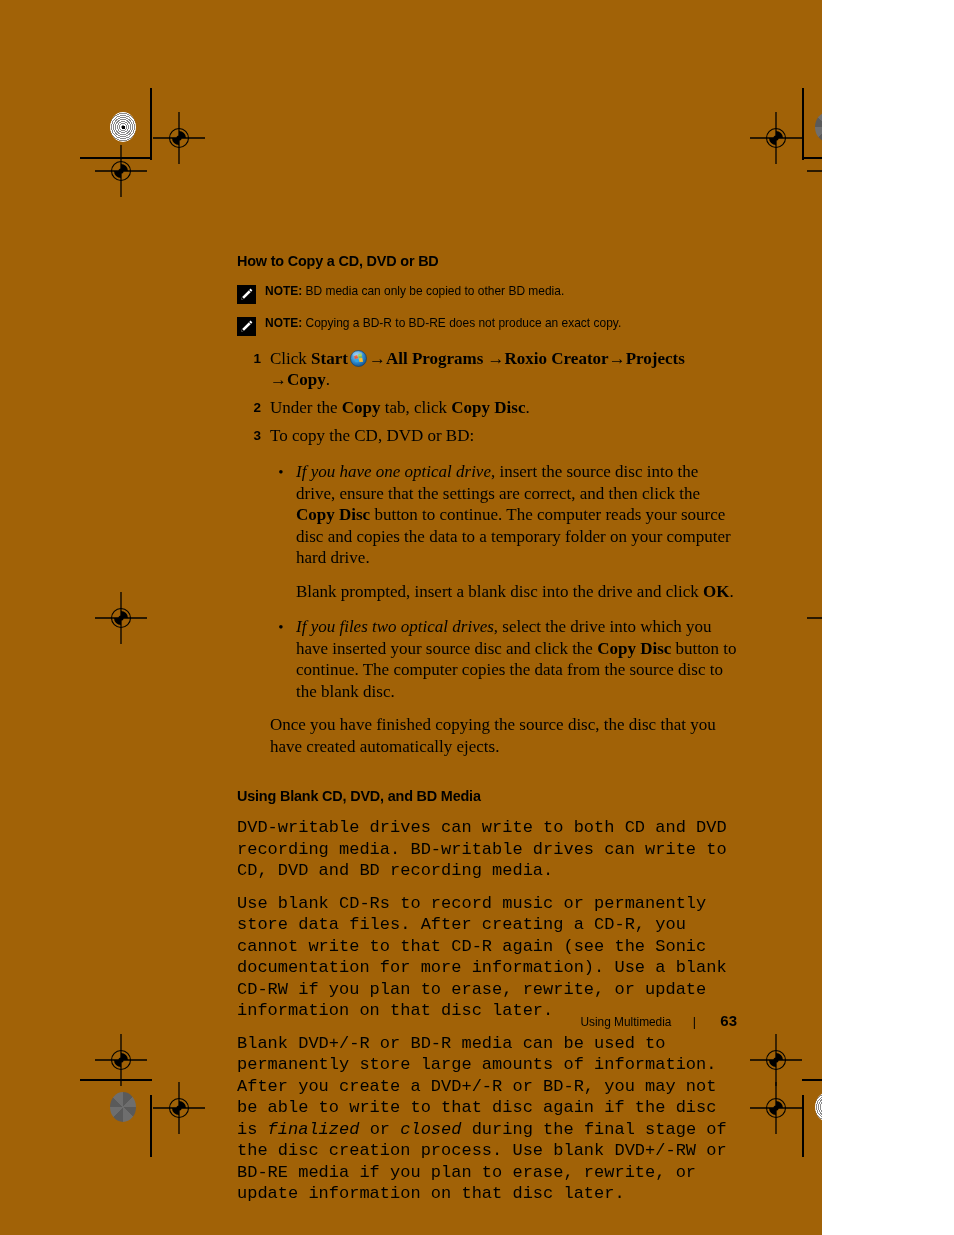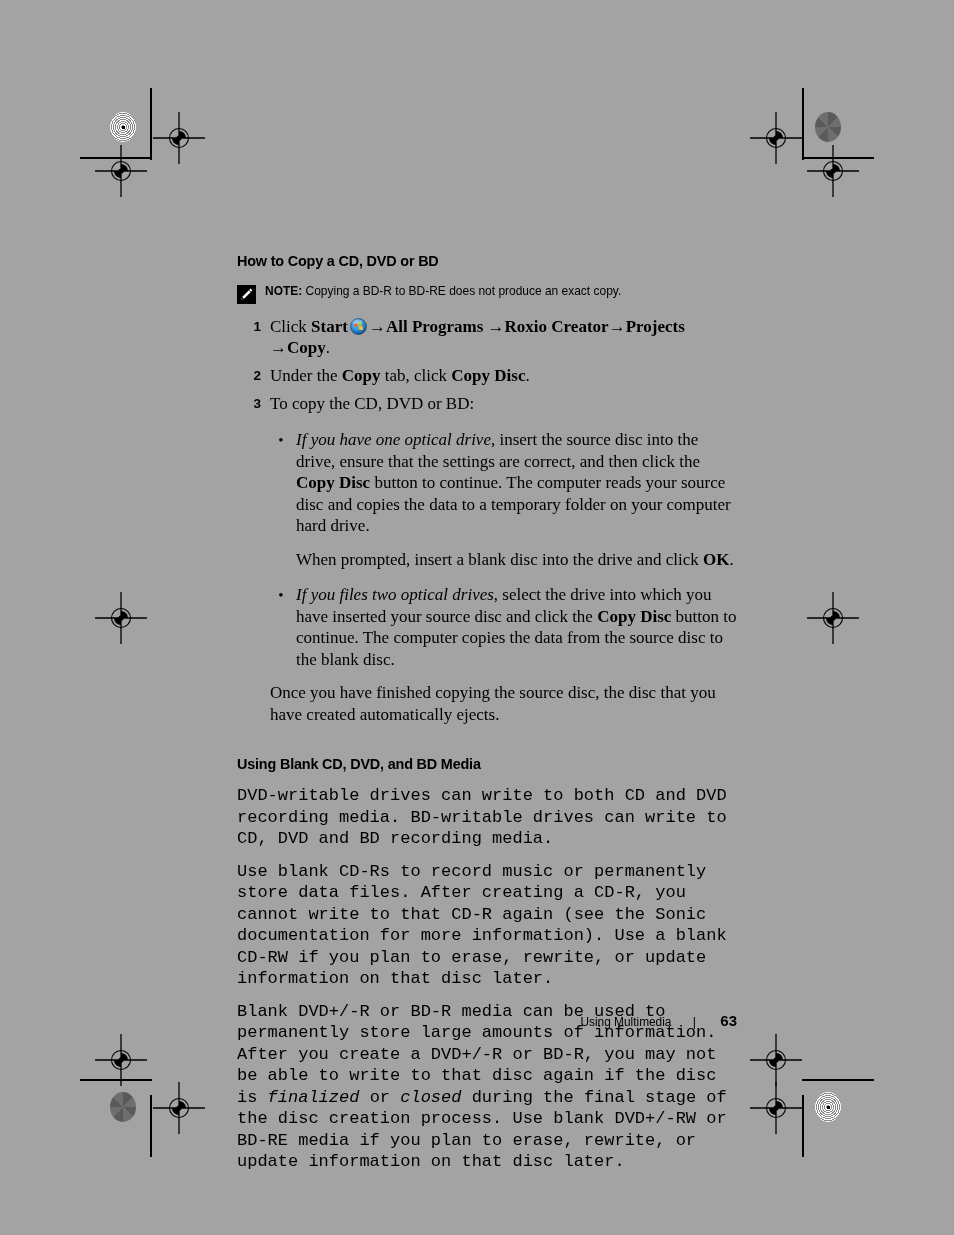--- a/index.html
+++ b/index.html
@@ -2,23 +2,23 @@
 <html><head>
 <meta charset="utf-8">
 <style>
   html, body {
     margin: 0;
     padding: 0;
     background: #ffffff;
   }
   .page {
     position: relative;
-    width: 954px;
+    width: 822px;
     height: 1235px;
-    background: #a3a3a3;
+    background: #a16207;
     overflow: hidden;
     font-family: "Liberation Serif", serif;
     color: #000000;
   }
 
   
   .mark-line {
     position: absolute;
     background: #000;
   }
@@ -337,20 +337,34 @@
     </svg>
   </div>
 
   <div class="halftone light" style="left:815px; top:1092px;"></div>
 
   <div class="content">
 
     <h2 class="section-head">How to Copy a CD, DVD or BD</h2>
 
 
+    <div class="note">
+      <span class="note-icon">
+        <svg width="19" height="19" viewBox="0 0 19 19">
+          <rect x="0" y="0" width="19" height="19" fill="#000"></rect>
+          <path d="M13.6 3.6 L15.4 5.4 L7.0 13.8 L4.0 14.9 L5.1 11.9 Z" fill="#ffffff"></path>
+          <path d="M5.1 11.9 L7.0 13.8 L4.0 14.9 Z" fill="#000"></path>
+          <line x1="12.0" y1="5.2" x2="13.8" y2="7.0" stroke="#000" stroke-width="0.9"></line>
+        </svg>
+      </span>
+      <span class="note-text">
+        <span class="note-label">NOTE:</span>
+        <span>BD media can only be copied to other BD media.</span>
+      </span>
+    </div>
 
     <div class="note">
       <span class="note-icon">
         <svg width="19" height="19" viewBox="0 0 19 19">
           <rect x="0" y="0" width="19" height="19" fill="#000"></rect>
           <path d="M13.6 3.6 L15.4 5.4 L7.0 13.8 L4.0 14.9 L5.1 11.9 Z" fill="#ffffff"></path>
           <path d="M5.1 11.9 L7.0 13.8 L4.0 14.9 Z" fill="#000"></path>
           <line x1="12.0" y1="5.2" x2="13.8" y2="7.0" stroke="#000" stroke-width="0.9"></line>
         </svg>
       </span>
@@ -395,21 +409,21 @@
 
     <div class="spacer-8"></div>
 
     <div class="bullet" style="margin-left:33px;">
       <span class="dot">•</span>
       <span class="bullet-body"><i>If you have one optical drive</i><span>, insert the source disc into the drive, ensure that the settings are correct, and then click the </span><b>Copy Disc</b><span> button to continue. The computer reads your source disc and copies the data to a temporary folder on your computer hard drive.</span></span>
     </div>
 
     <div class="spacer-12"></div>
 
-    <div class="sub-indent"><span>When prompted, insert a blank disc into the drive and click </span><b>OK</b><span>.</span></div>
+    <div class="sub-indent"><span>Blank prompted, insert a blank disc into the drive and click </span><b>OK</b><span>.</span></div>
 
     <div class="spacer-14"></div>
 
     <div class="bullet" style="margin-left:33px;">
       <span class="dot">•</span>
       <span class="bullet-body"><i>If you files two optical drives</i><span>, select the drive into which you have inserted your source disc and click the </span><b>Copy Disc</b><span> button to continue. The computer copies the data from the source disc to the blank disc.</span></span>
     </div>
 
     <div class="spacer-12"></div>
 

